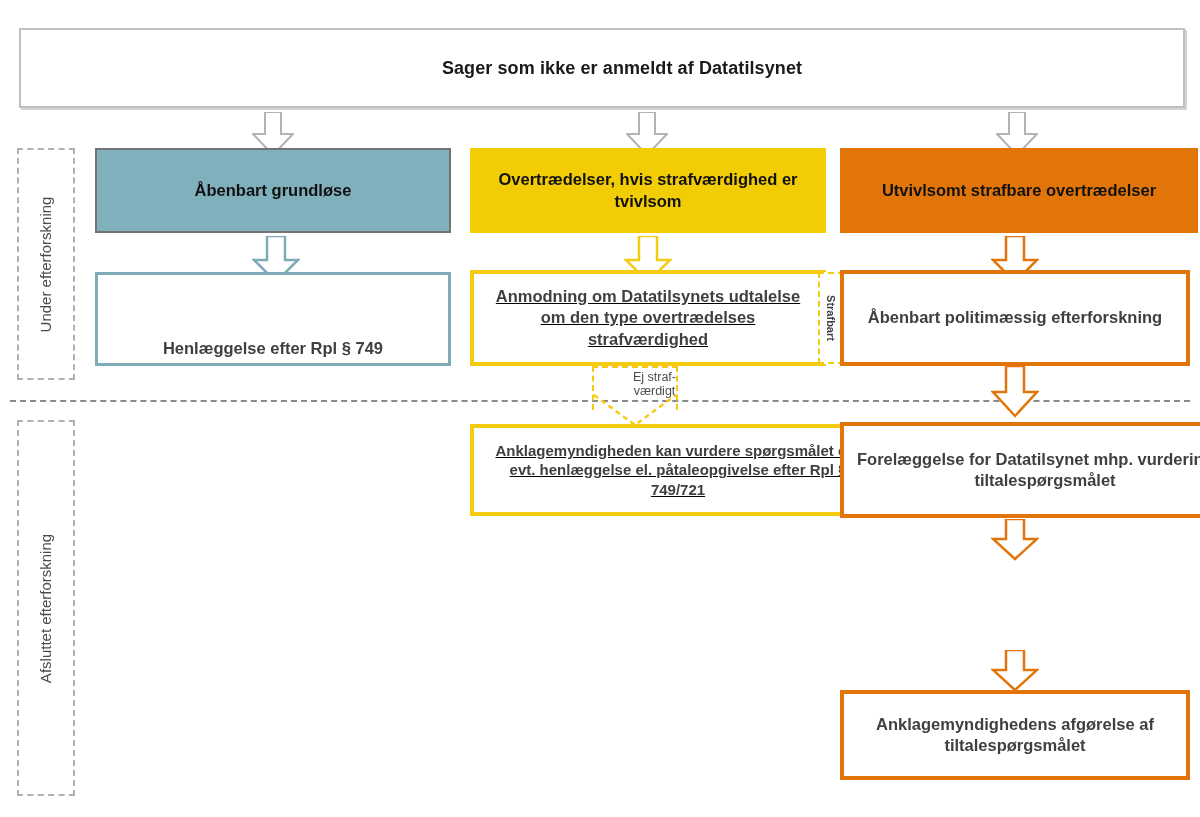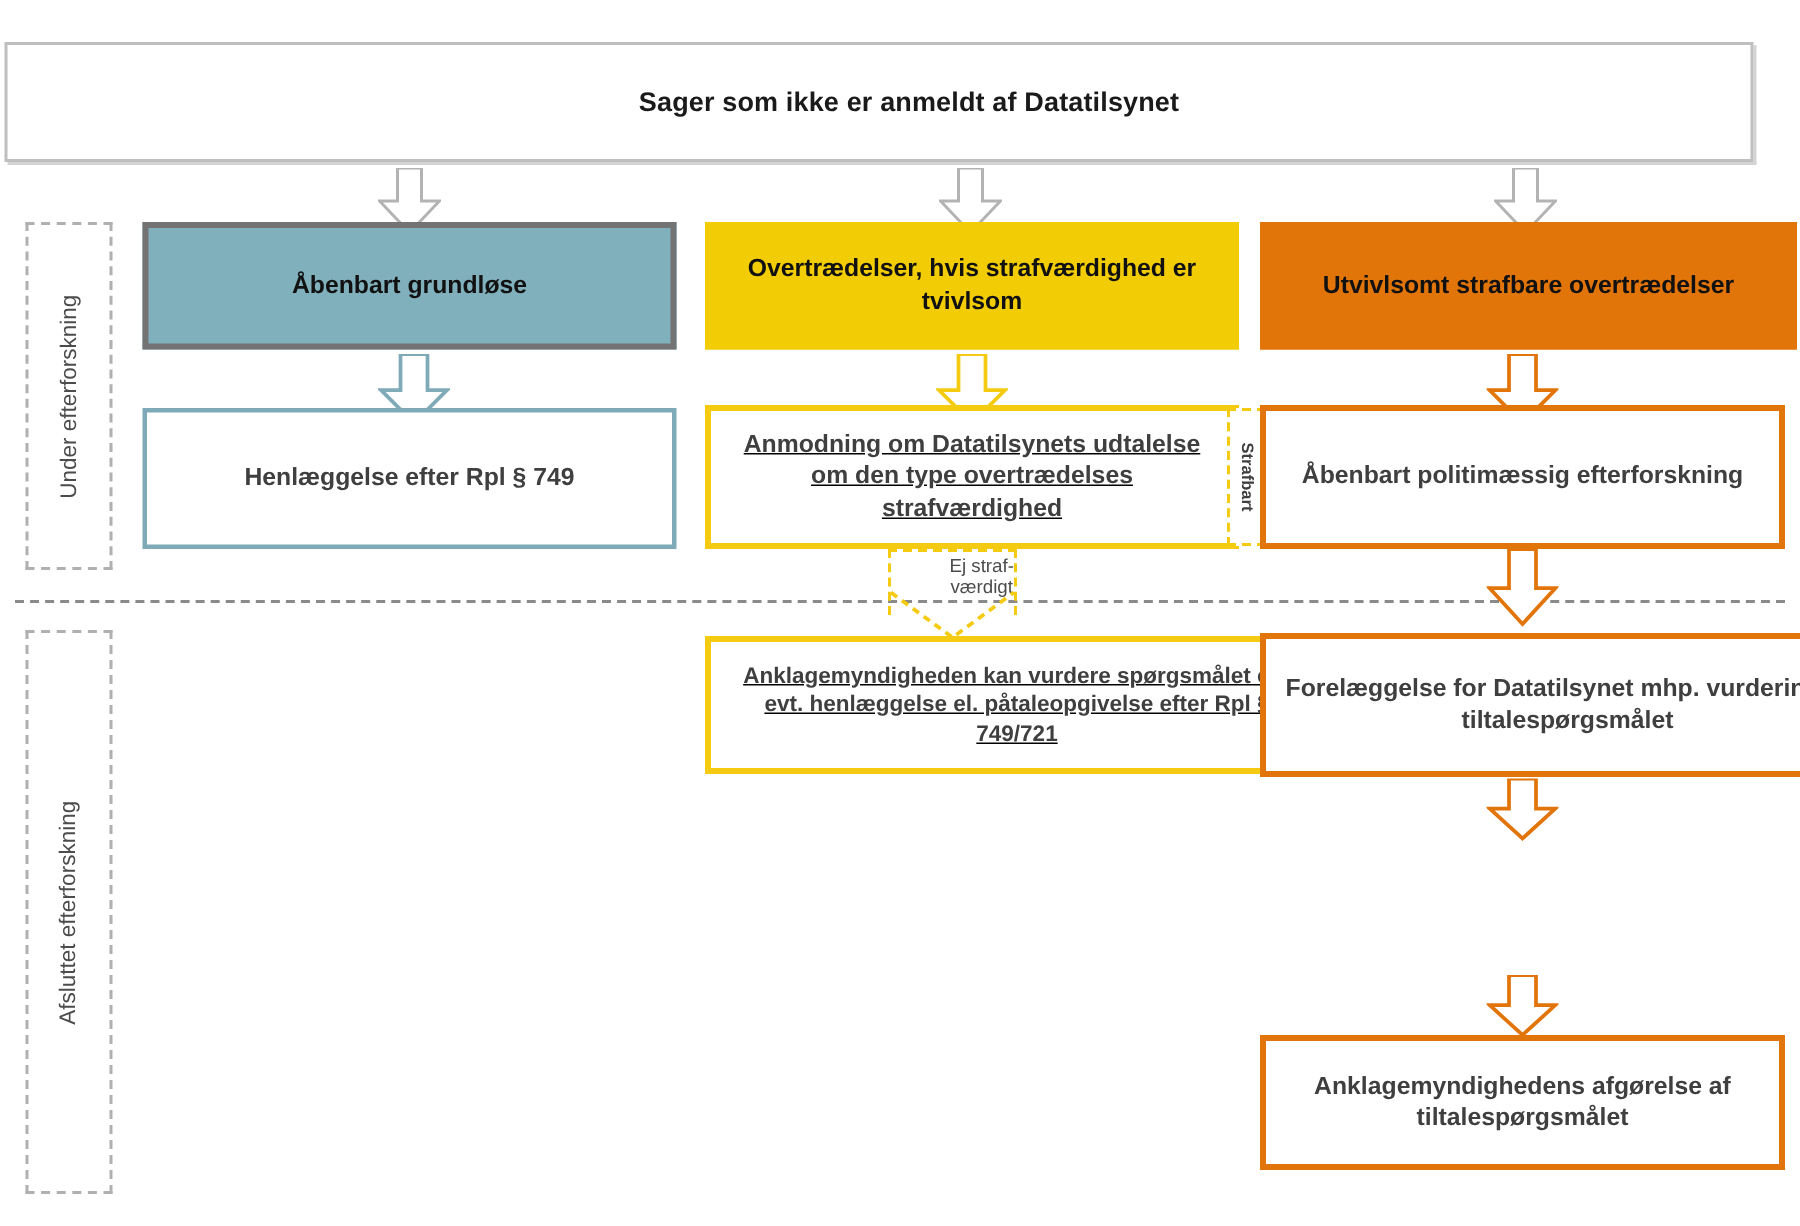--- a/index.html
+++ b/index.html
@@ -16,21 +16,21 @@
     position: relative;
     width: 1200px;
     height: 817px;
     background: #ffffff;
     overflow: hidden;
   }
 
   
   .title-box {
     position: absolute;
-    left: 3px;
+    left: 19px;
     top: 28px;
     width: 1166px;
     height: 80px;
     box-sizing: border-box;
     border: 2px solid #bfbfbf;
     background: #ffffff;
     box-shadow: 2px 2px 0 0 #d4d4d4;
     display: flex;
     align-items: center;
     justify-content: center;
@@ -81,21 +81,21 @@
     align-items: center;
     justify-content: center;
     text-align: center;
     padding: 4px 10px;
   }
   .box .txt { display: block; line-height: 1.30; }
 
   .box.filled .txt { font-weight: bold; color: #111111; font-size: 16.5px; }
   .box.hollow .txt { font-weight: bold; color: #3f3f3f; font-size: 16.5px; }
 
-  .fill-teal   { background: #80b0bc; border: 4px solid #737373; }
+  .fill-teal   { background: #80b0bc; border: 2px solid #737373; }
   .fill-yellow { background: #f2cc04; border: 1px solid #f2cc04; }
   .fill-orange { background: #e2750a; border: 1px solid #e2750a; }
 
   .out-teal   { background:#fff; border: 3px solid #7fabb8; }
   .out-yellow { background:#fff; border: 4px solid #f5cb12; text-decoration: underline; }
   .out-orange { background:#fff; border: 4px solid #e2750a; }
 
   
   .arrow {
     position: absolute;
@@ -176,21 +176,21 @@
   <div class="box filled fill-teal" style="left:95px; top:148px; width:356px; height:85px;">
     <span class="txt">Åbenbart grundløse</span>
   </div>
 
   <div class="arrow" style="left:252px; top:236px;">
     <svg width="48" height="48" viewBox="0 0 48 48">
       <polygon points="15,0 33,0 33,24 46,24 24,46 2,24 15,24" fill="#ffffff" stroke="#7fabb8" stroke-width="2.5"></polygon>
     </svg>
   </div>
 
-  <div class="box hollow out-teal" style="left:95px; top:272px; width:356px; height:94px;">
+  <div class="box hollow out-teal" style="left:95px; top:272px; width:356px; height:94px;align-items:flex-end;">
     <span class="txt">Henlæggelse efter Rpl § 749</span>
   </div>
 
   <div class="box filled fill-yellow" style="left:470px; top:148px; width:356px; height:85px;">
     <span class="txt">Overtrædelser, hvis strafværdighed er tvivlsom</span>
   </div>
 
   <div class="arrow" style="left:624px; top:236px;">
     <svg width="48" height="48" viewBox="0 0 48 48">
       <polygon points="15,0 33,0 33,24 46,24 24,46 2,24 15,24" fill="#ffffff" stroke="#f5cb12" stroke-width="2.5"></polygon>

